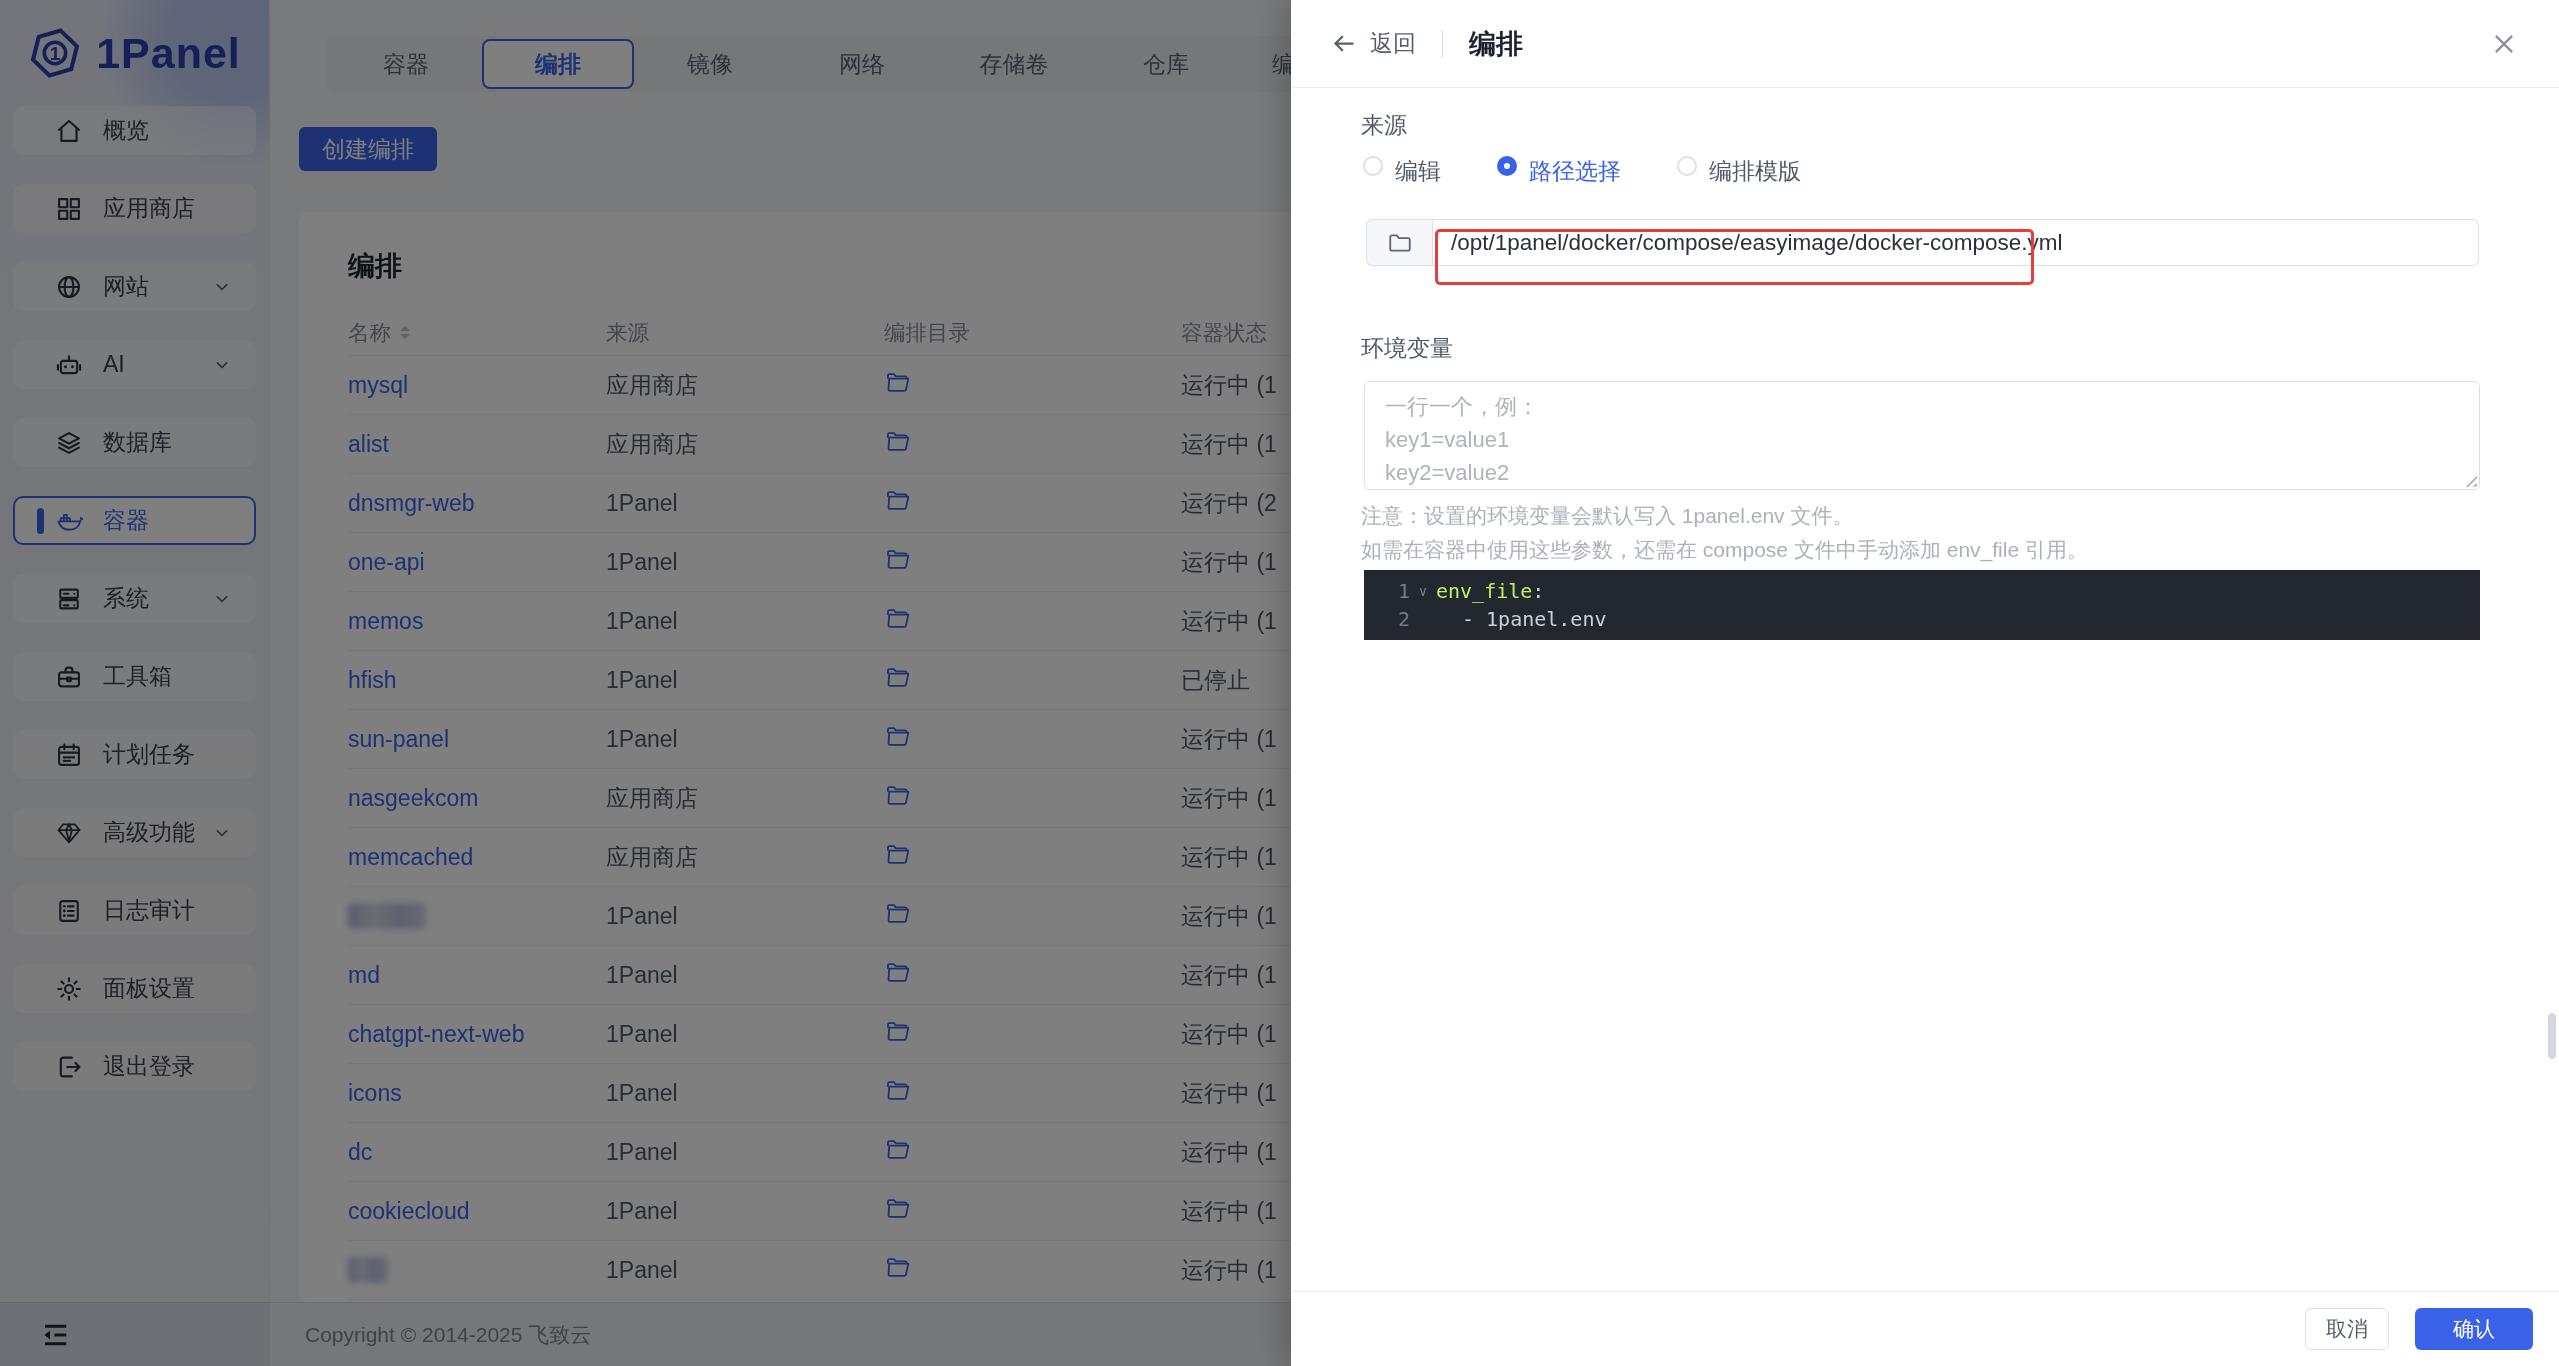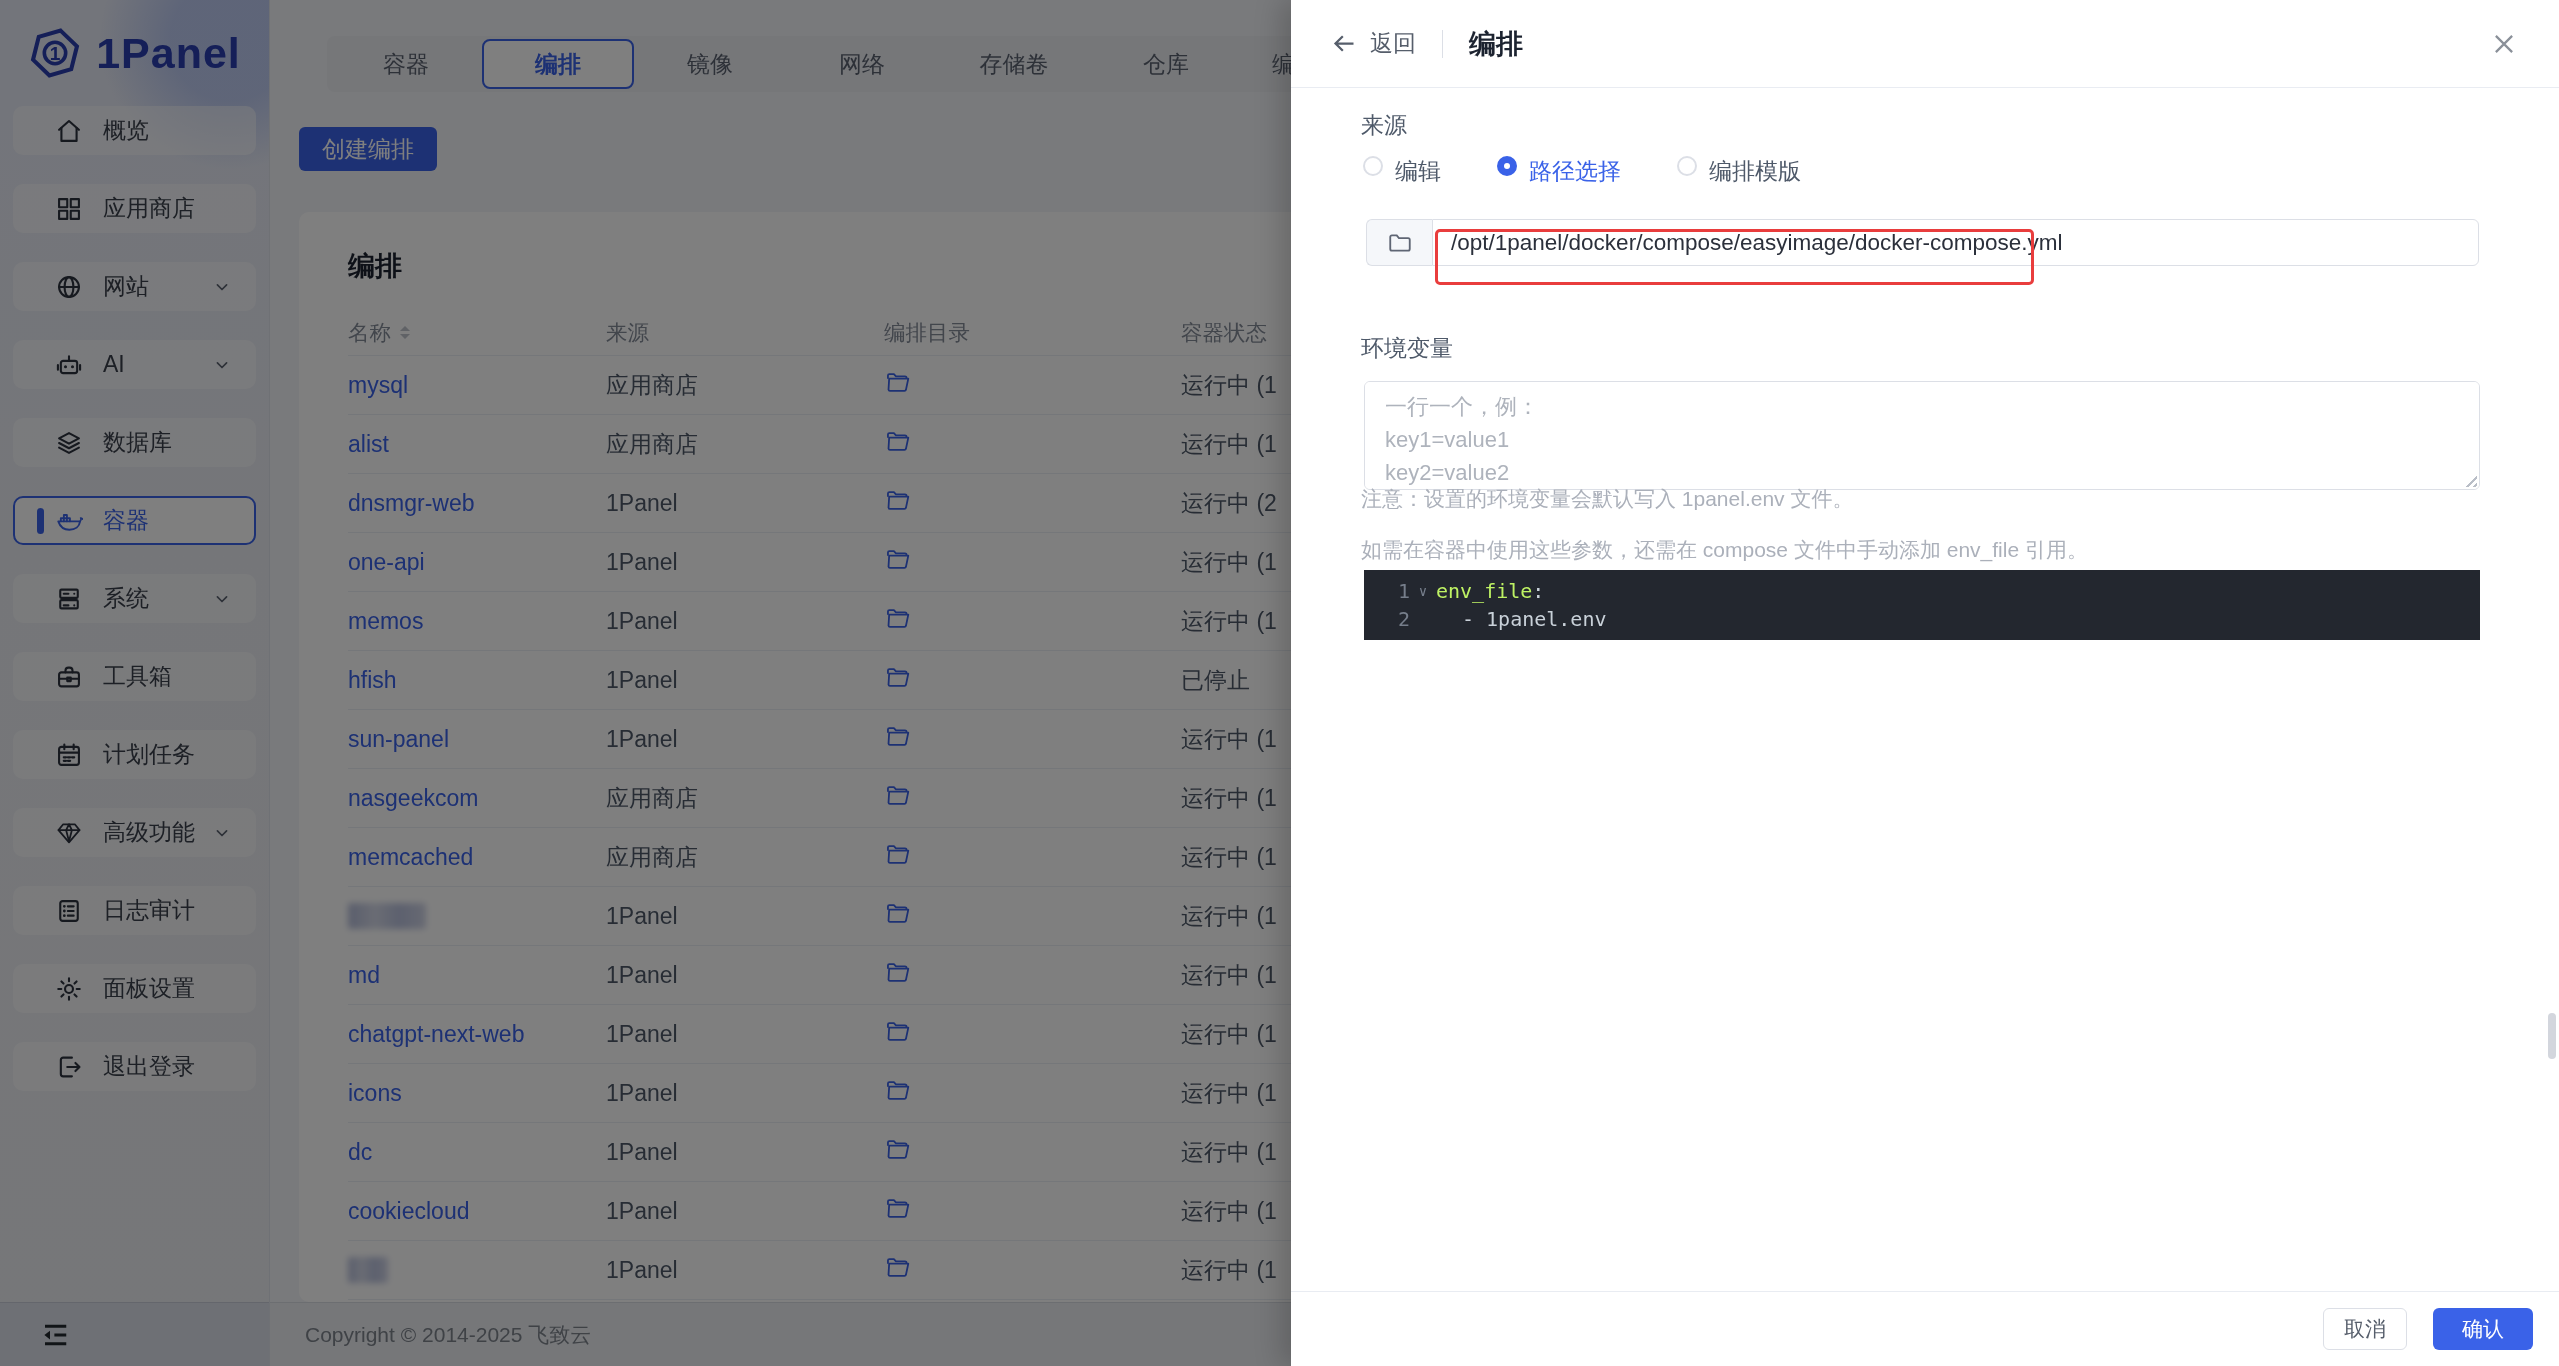--- a/index.html
+++ b/index.html
@@ -108,21 +108,21 @@
     font-family:"DejaVu Sans Mono","Liberation Mono",monospace;font-size:20px;padding-top:7px;overflow:hidden}
   .cline{display:flex;align-items:center;height:28px;color:#c9d1d9}
   .gut{width:46px;text-align:right;color:#767e8b;flex:none}
   .fold{width:26px;text-align:center;color:#767e8b;font-size:14px;flex:none;cursor:pointer}
   .fold.empty{visibility:hidden}
   .tok-key{color:#bef264}
   .drawer-footer{position:absolute;left:0;right:0;bottom:0;height:75px;border-top:1px solid #e9ecf2;
     display:flex;align-items:center;justify-content:flex-end;gap:26px;padding-right:26px;background:#fff}
   .btn{height:42px;border-radius:6px;font-size:21px;cursor:pointer;font-family:Liberation Serif, serif}
   .btn.ghost{background:#fff;border:1px solid var(--bd);color:#565e6b;padding:0 20px}
-  .btn.primary{background:var(--primary);border:none;color:#fff;padding:0 29px}
+  .btn.primary{background:var(--primary);border:none;color:#fff;padding:0 38px}
   .scroll-thumb{position:absolute;right:3px;top:925px;width:8px;height:46px;border-radius:4px;background:#d3d6dd}
   .icn svg{display:block}
 </style>
 </head>
 <body>
 
 <div class="screen">
 
   <aside class="sidebar">
     <div class="logo">
@@ -589,21 +589,21 @@
       <div class="red-box"></div>
 
       <div class="fld-label" style="top:245px">环境变量</div>
       <div class="ta-wrap">
         <textarea class="env-ta" placeholder="一行一个，例：
 key1=value1
 key2=value2" style=""></textarea>
         <span class="grip"></span>
       </div>
 
-      <div class="note" style="top:397px">注意：设置的环境变量会默认写入 1panel.env 文件。</div>
+      <div class="note" style="top:414px">注意：设置的环境变量会默认写入 1panel.env 文件。</div>
       <div class="note" style="top:448px">如需在容器中使用这些参数，还需在 compose 文件中手动添加 env_file 引用。</div>
 
       <div class="codeblock">
         <div class="cline">
           <span class="gut">1</span>
           <span class="fold">∨</span>
           <span><span class="tok-key">env_file</span><span>:</span></span>
         </div>
         <div class="cline">
           <span class="gut">2</span>

